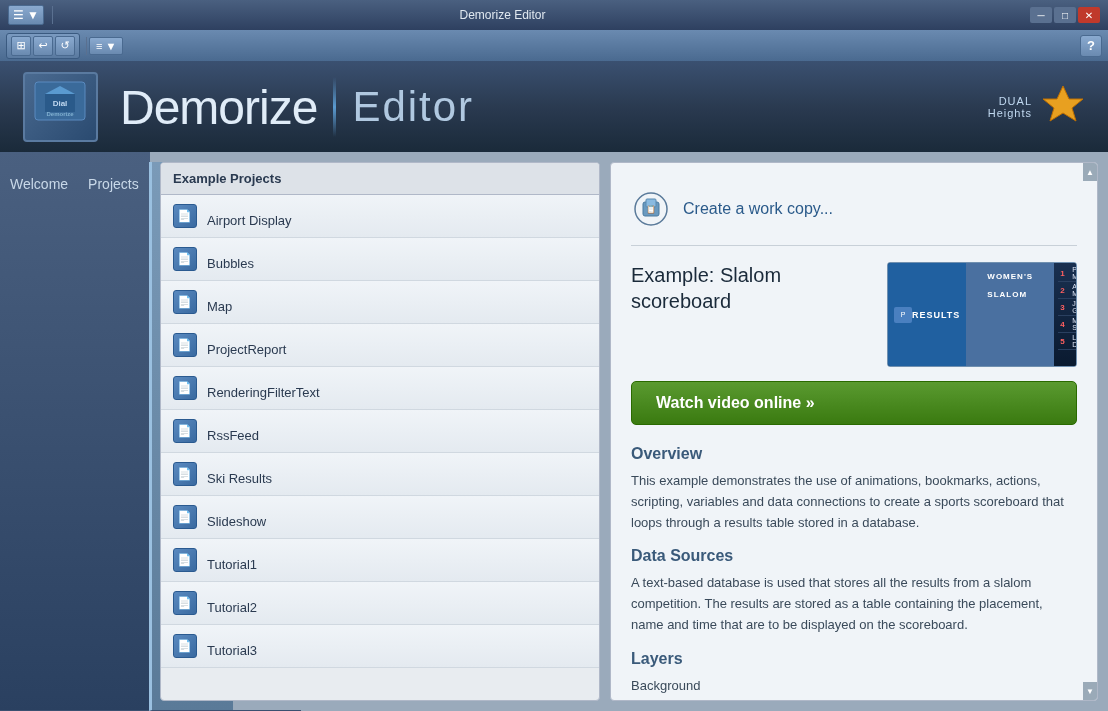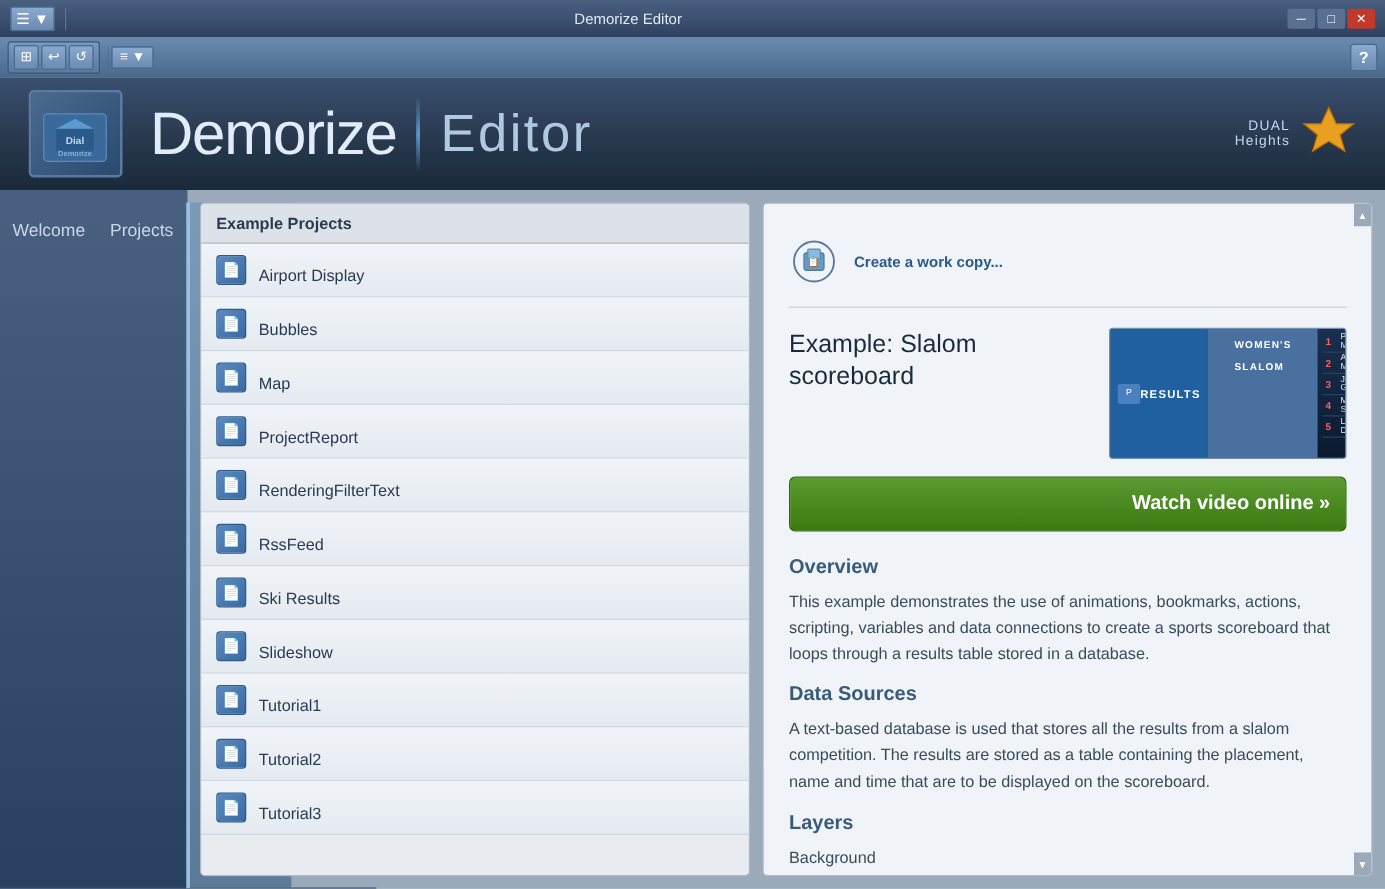--- a/index.html
+++ b/index.html
@@ -87,21 +87,21 @@
     }
     .header-logo {
       width: 80px; height: 75px;
       display: flex; align-items: center; justify-content: center;
     }
     .logo-box {
       width: 75px; height: 70px;
       background: linear-gradient(135deg, #4a6a90, #2a4a70);
       border: 2px solid #5a7aa0;
       border-radius: 4px;
-      display: flex; align-items: flex-end; justify-content: center;
+      display: flex; align-items: flex-start; justify-content: center;
       position: relative;
       overflow: hidden;
     }
     .logo-inner {
       font-size: 9px; color: #aaccee; text-align: center; font-weight: bold;
     }
     .header-title-section { display: flex; align-items: center; gap: 0; }
     .header-title-demorize {
       font-size: 48px;
       font-weight: 300;
@@ -252,25 +252,24 @@
       border-bottom: 1px solid #c8d0d8;
       margin-bottom: 16px;
     }
     .work-copy-icon {
       width: 40px; height: 40px;
       display: flex; align-items: center; justify-content: center;
       font-size: 22px;
       color: #5a7a9a;
     }
     .work-copy-link {
-      font-size: 12px;
+      font-size: 16px;
       color: #2a5a8a;
       text-decoration: none;
       cursor: pointer;
-      font-weight: bold;
     }
 
     
     .example-header {
       display: flex;
       gap: 16px;
       margin-bottom: 14px;
       align-items: flex-start;
     }
     .example-title-text {}
@@ -313,29 +312,29 @@
     }
     .thumb-row-num { color: #ff6060; font-size: 8px; font-weight: bold; min-width: 8px; }
     .thumb-row-name { color: #e0e8f8; font-size: 7px; flex: 1; }
     .thumb-row-time { color: #80c0e0; font-size: 7px; }
 
     
     .watch-btn {
       display: inline-block;
       background: linear-gradient(to bottom, #5a9a30, #3a7a10);
       color: #fff;
-      padding: 12px 12px;
+      padding: 12px 24px;
       font-size: 16px;
       font-weight: 600;
       border-radius: 5px;
       cursor: pointer;
       margin-bottom: 16px;
       border: 1px solid #2a6a00;
       width: 100%;
-      text-align: right;
+      text-align: left;
     }
 
     
     .section-header {
       font-size: 16px;
       font-weight: 600;
       color: #3a5a7a;
       margin-bottom: 8px;
       margin-top: 4px;
     }

